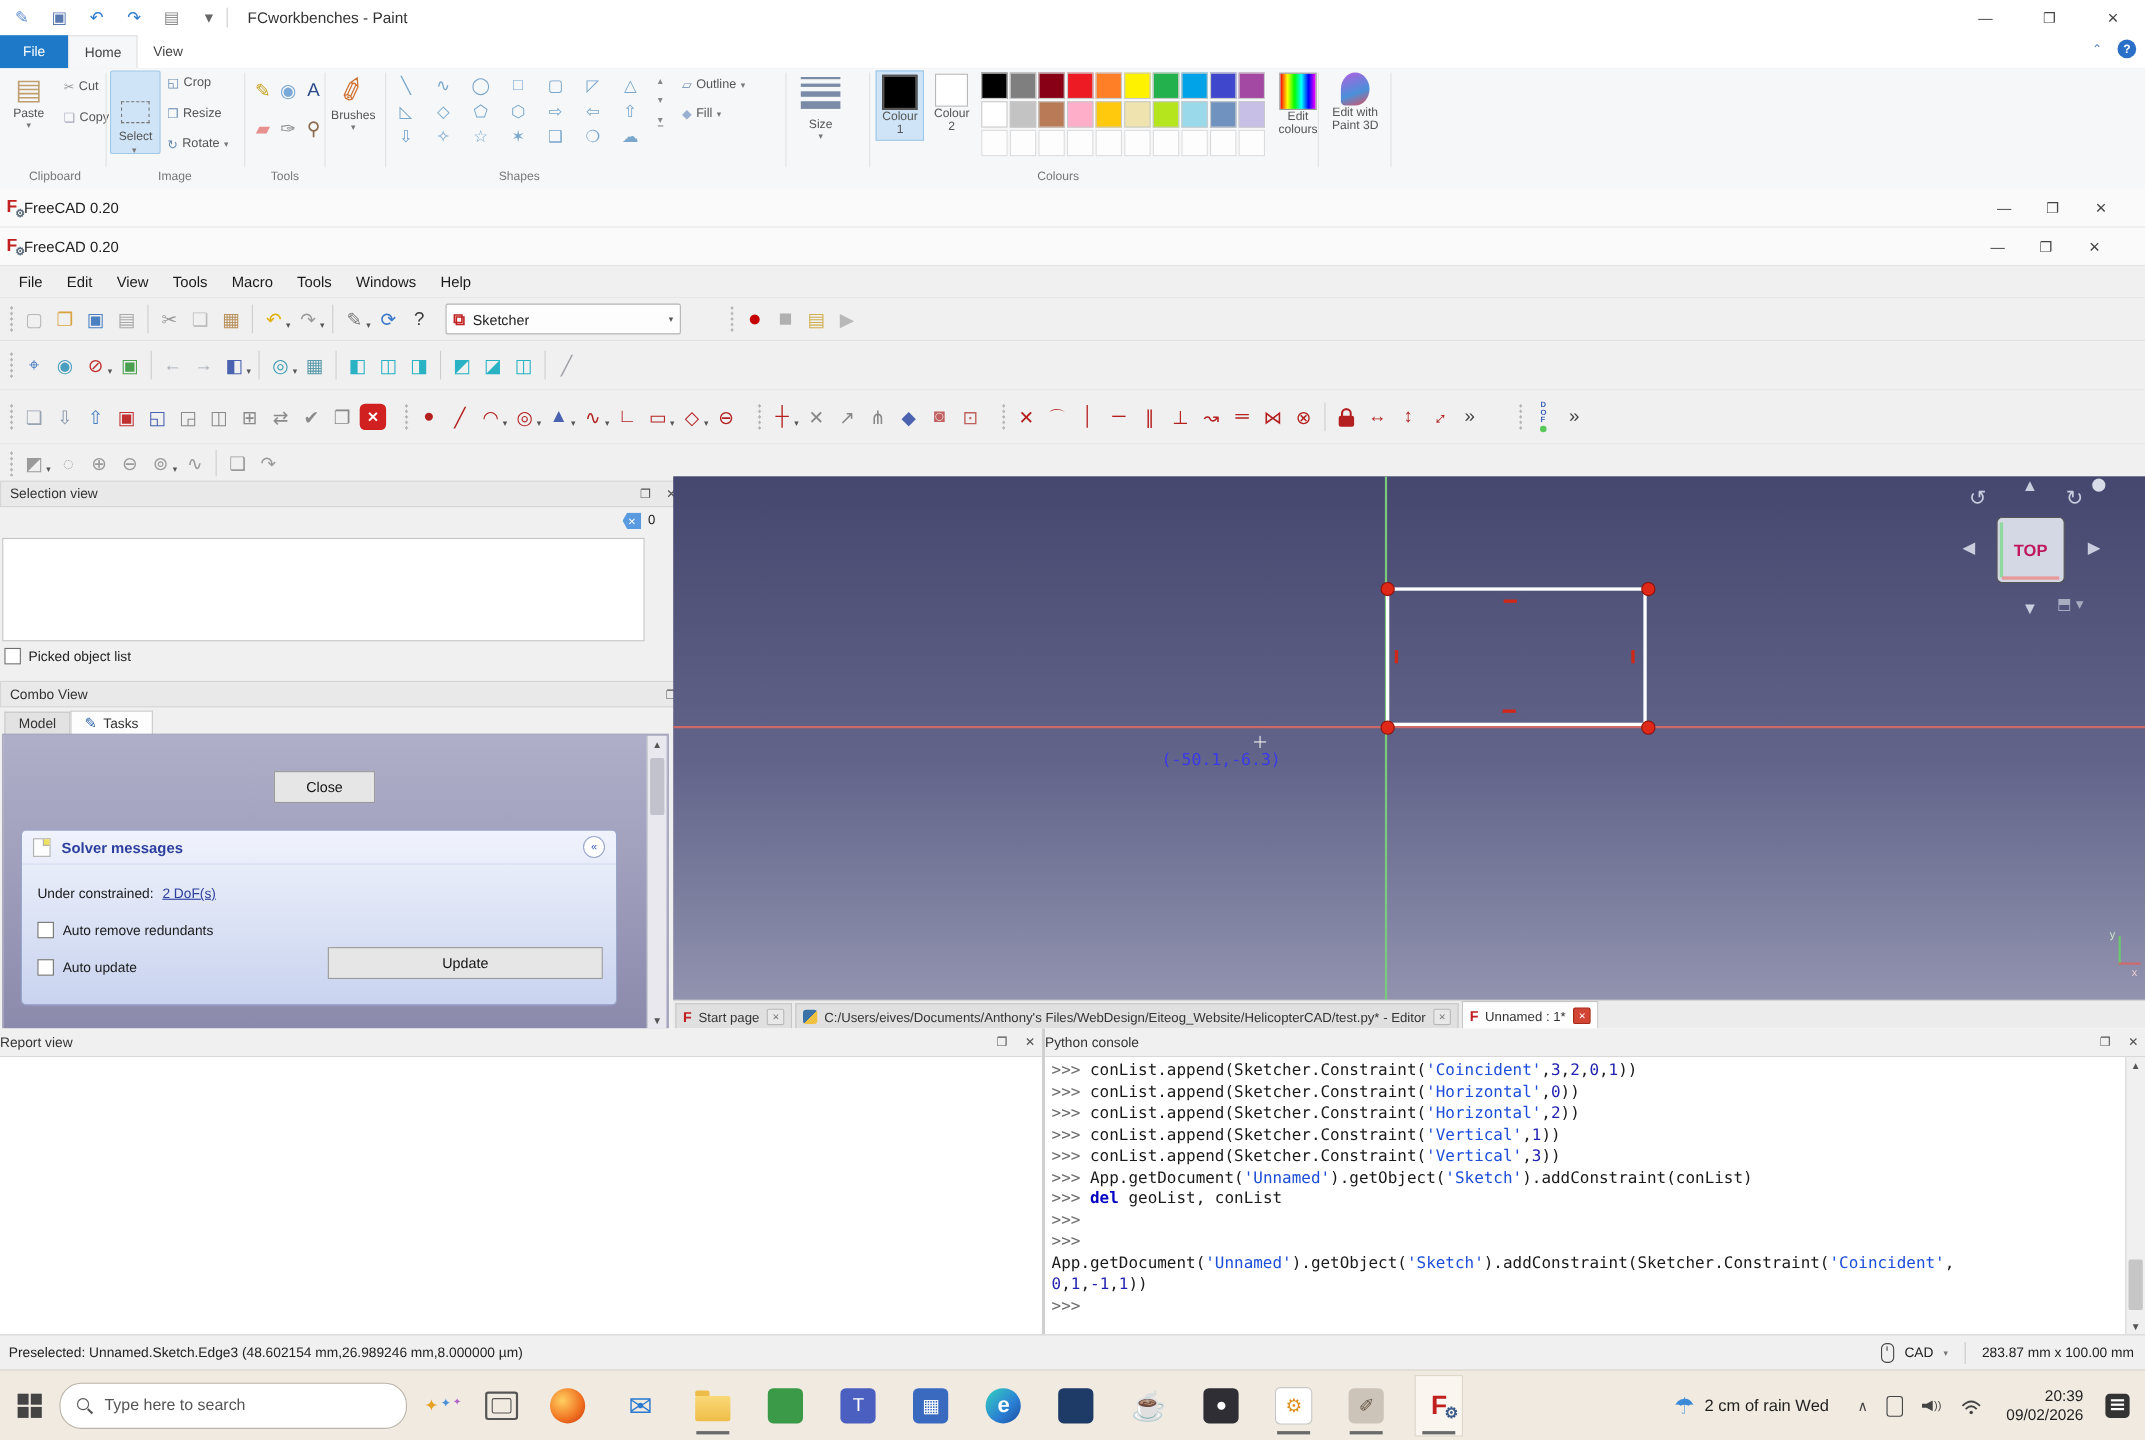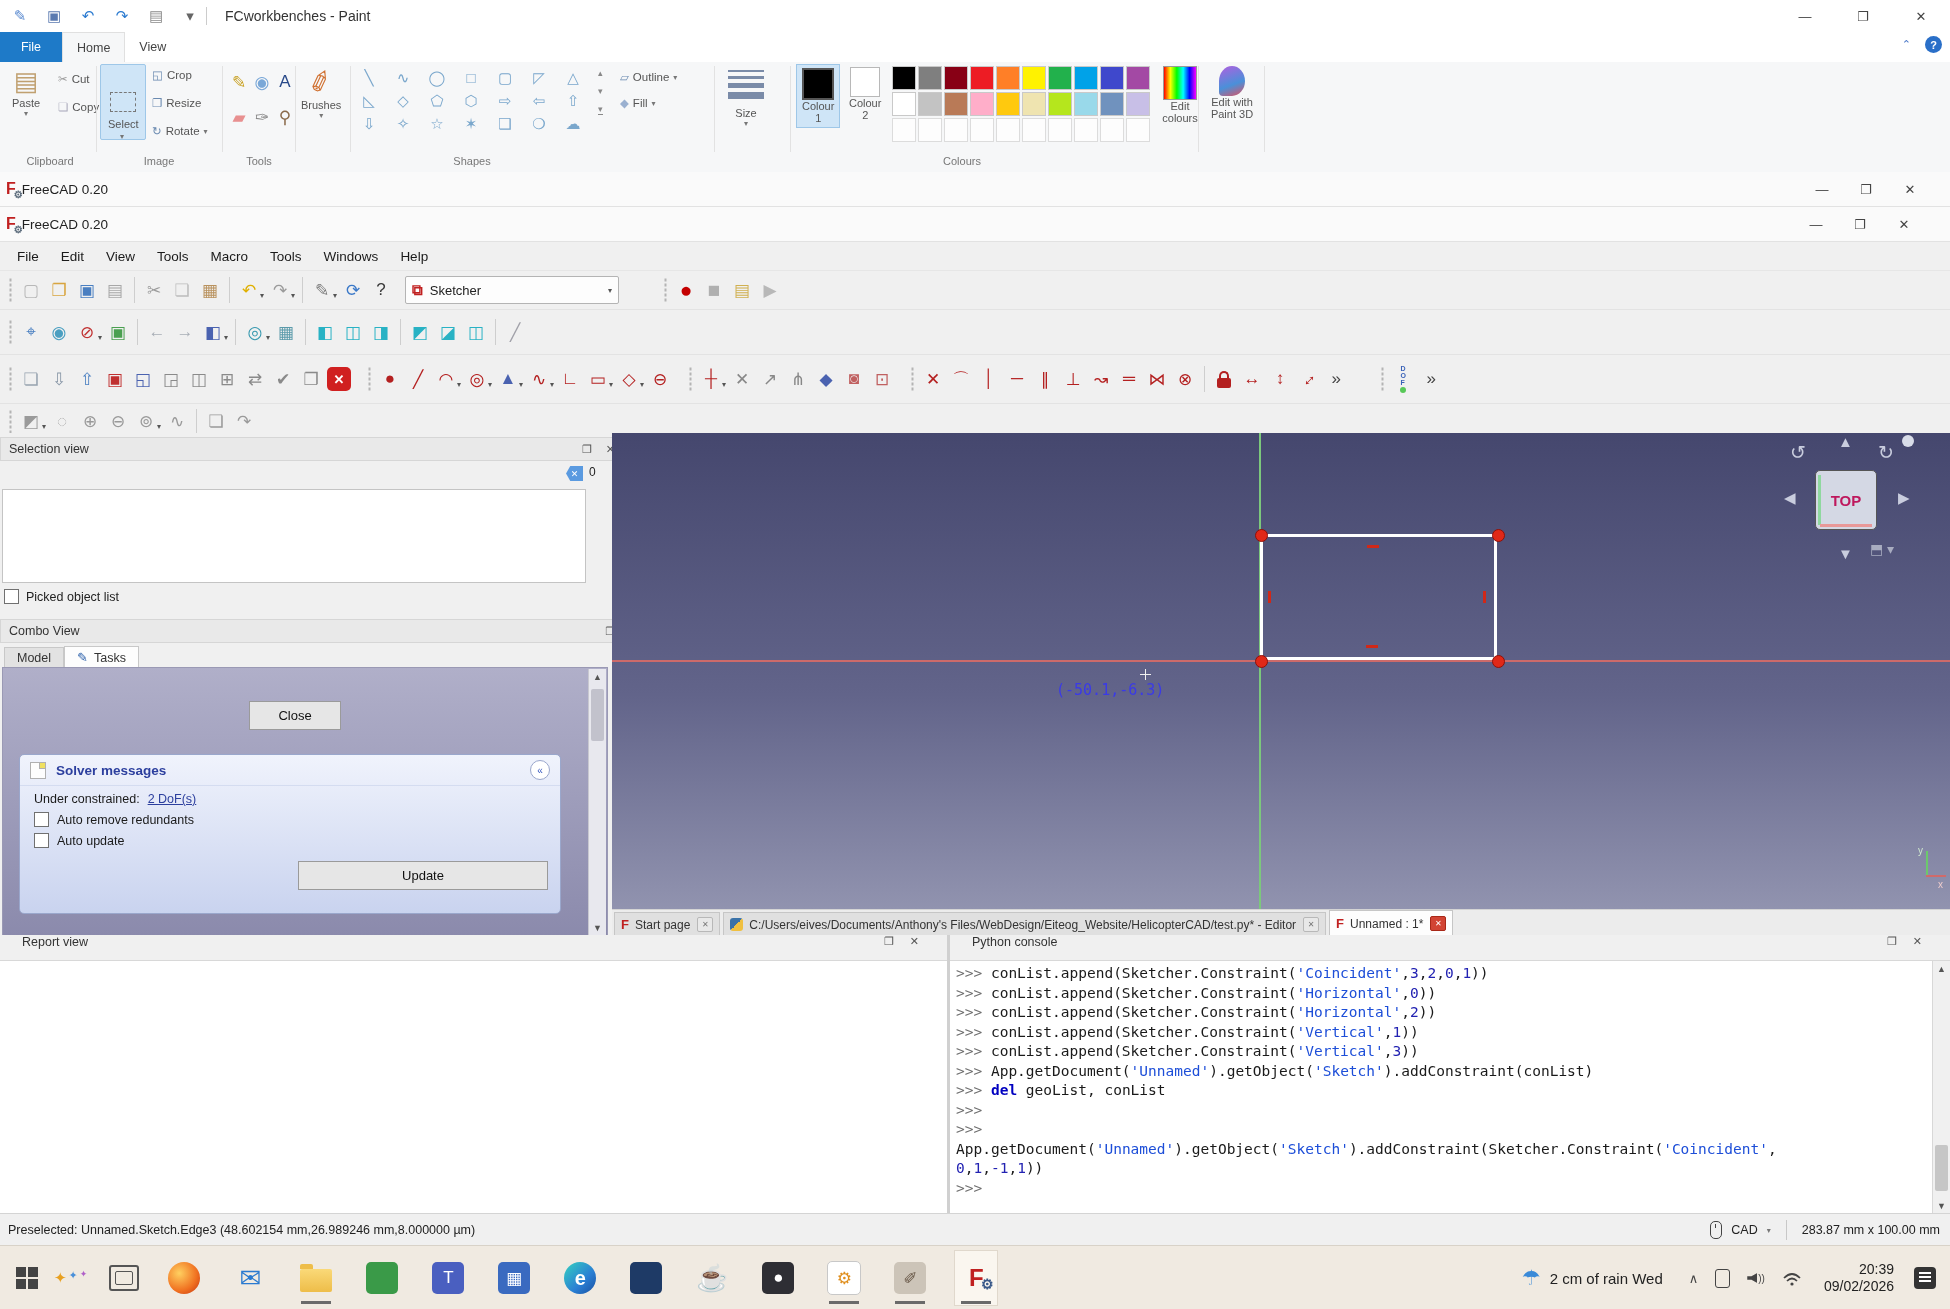--- a/index.html
+++ b/index.html
@@ -78,21 +78,21 @@
   #tasks-sb .arr{position:absolute;left:0;width:17px;height:15px;font-size:9px;color:#555;display:flex;align-items:center;justify-content:center}
   #tasks-sb .thumb{position:absolute;left:2px;top:20px;width:13px;height:52px;background:#c2c2cc;border-radius:2px}
   .btn{background:#e6e6e6;border:1px solid #9a9a9a;font-size:13px;color:#111;display:flex;align-items:center;justify-content:center}
   #close-btn{position:absolute;left:246px;top:33px;width:90px;height:27px}
   #solver{position:absolute;left:16px;top:86px;width:540px;height:158px;background:linear-gradient(#f0f3fc,#c9d3ef);border:1px solid #9aa7cc;border-radius:5px}
   #solver-head{display:flex;align-items:center;height:30px;padding:0 10px;border-bottom:1px solid #d4dcf0}
   .noteic{width:14px;height:15px;background:#fdfdfd;border:1px solid #b0b0b0;position:relative;margin-right:10px}
   .noteic::after{content:"";position:absolute;right:0;top:0;width:5px;height:5px;background:#f0e060;border-left:1px solid #b0b0b0;border-bottom:1px solid #b0b0b0}
   #solver-title{color:#2c3f9e;font-weight:bold;font-size:13.5px}
   .chevcirc{margin-left:auto;width:18px;height:18px;border-radius:50%;background:#fff;border:1px solid #9aa7cc;color:#3a5abf;font-size:10px;display:flex;align-items:center;justify-content:center}
-  #solver .row{display:flex;align-items:center;margin:6px 0 0 14px;font-size:12.5px;color:#1a1a1a;gap:8px}
+  #solver .row{display:flex;align-items:center;margin:19px 0 0 14px;font-size:12.5px;color:#1a1a1a;gap:8px}
   .lnk{color:#2c3f9e;text-decoration:underline}
   #update-btn{position:absolute;left:278px;top:106px;width:248px;height:27px}
   #sliver{position:absolute;left:16px;top:250px;width:540px;height:18px;background:linear-gradient(#f0f3fc,#e2e8f8);border:1px solid #9aa7cc;border-radius:5px 5px 0 0;display:flex;align-items:center;padding:0 10px;overflow:hidden}
   
   #viewport{position:absolute;left:612px;top:0;width:1338px;height:476px;background:linear-gradient(180deg,#45476e 0%,#62648a 55%,#9193af 100%);overflow:hidden}
   #vaxis-green{position:absolute;left:647px;top:0;width:2px;height:476px;background:#7cc87c}
   #vaxis-red{position:absolute;left:0;top:227px;width:1338px;height:2px;background:#cc6a6a}
   #vrect{position:absolute;left:648px;top:101px;width:237px;height:126px;border:3px solid #fff;box-sizing:border-box}
   .vdot{position:absolute;width:11px;height:11px;border-radius:50%;background:#e02818;border:1px solid #901008}
   .cmark{position:absolute;background:#d02818}
@@ -119,21 +119,21 @@
   .mtab{display:flex;align-items:center;height:23px;background:#e0e0e0;border:1px solid #c6c6c6;border-bottom:none;margin-right:3px;padding:0 6px;font-size:12px;color:#333;white-space:nowrap}
   .mtab.active{background:#fdfdfd;height:25px}
   .mtab .cl{margin-left:7px;width:14px;height:13px;border:1px solid #b8b8b8;border-radius:2px;background:#e8e8e8;color:#777;font-size:8px;display:flex;align-items:center;justify-content:center}
   .mtab .cl.red{background:#d24434;border-color:#a82818;color:#fff}
   .pyico{width:13px;height:13px;border-radius:3px;background:linear-gradient(135deg,#3a72a8 50%,#f0c040 50%);margin-right:6px;flex:none}
   .mtab .fcico{font-size:13px;margin:0 6px 0 0}
   
   #panels{position:absolute;left:0;top:763px;width:1950px;height:278px;background:#fff}
   #report{position:absolute;left:0;top:0;width:947px;height:278px;border-right:3px solid #d0d0d0}
   #console{position:absolute;left:950px;top:0;width:1000px;height:278px}
-  .phead{height:25px;background:#f0f0f0;border-bottom:1px solid #d8d8d8;display:flex;padding:0 22px;font-size:12.5px;color:#333}
+  .phead{height:25px;background:#f0f0f0;border-bottom:1px solid #d8d8d8;display:flex;align-items:center;padding:0 0;font-size:12.5px;color:#333}
   .phead .hic{margin-left:auto;display:flex;gap:16px;color:#555;font-size:11px;padding-right:6px}
   #report-body{height:252px;background:#fff}
   #console-body{position:relative;height:252px;background:#fff;overflow:hidden}
   #console-lines{padding:3px 0 0 6px;font-family:"DejaVu Sans Mono",monospace;font-size:14.5px;line-height:19.5px;white-space:pre}
   .seg-p{color:#707070}.seg-c{color:#1a1a1a}.seg-s{color:#1d4ed8}.seg-n{color:#2222b2}.seg-k{color:#0000c0;font-weight:bold}
   #console-sb{position:absolute;right:0;top:0;width:17px;height:252px;background:#f0f0f0;border-left:1px solid #d8d8d8}
   #console-sb .arr{position:absolute;left:0;width:17px;height:15px;font-size:9px;color:#555;display:flex;align-items:center;justify-content:center}
   #console-sb .thumb{position:absolute;left:2px;bottom:22px;width:13px;height:46px;background:#c6c6c6;border-radius:2px}
   
   #statusbar{position:absolute;left:0;top:1041px;width:1950px;height:32px;background:#f0f0f0;border-top:1px solid #d4d4d4;display:flex;align-items:center;font-size:12.5px;color:#222}
@@ -735,20 +735,24 @@
     </div>
   </div>
 
   <div id="taskbar">
     <span class="winlogo">
         <span></span>
         <span></span>
         <span></span>
         <span></span>
       </span>
+    <div id="tb-search">
+      <span class="mag"></span>
+      <span>Type here to search</span>
+    </div>
     <span id="sparkles">
       <span style="color:#e8a020">✦</span>
         <span style="color:#4a90d9;font-size:11px">✦</span>
         <span style="color:#b060c8;font-size:9px">✦</span>
     </span>
     <span class="tvico"></span>
     <div id="tb-apps">
         <span class="app">
           <span class="circleic ff"></span>
         </span>

